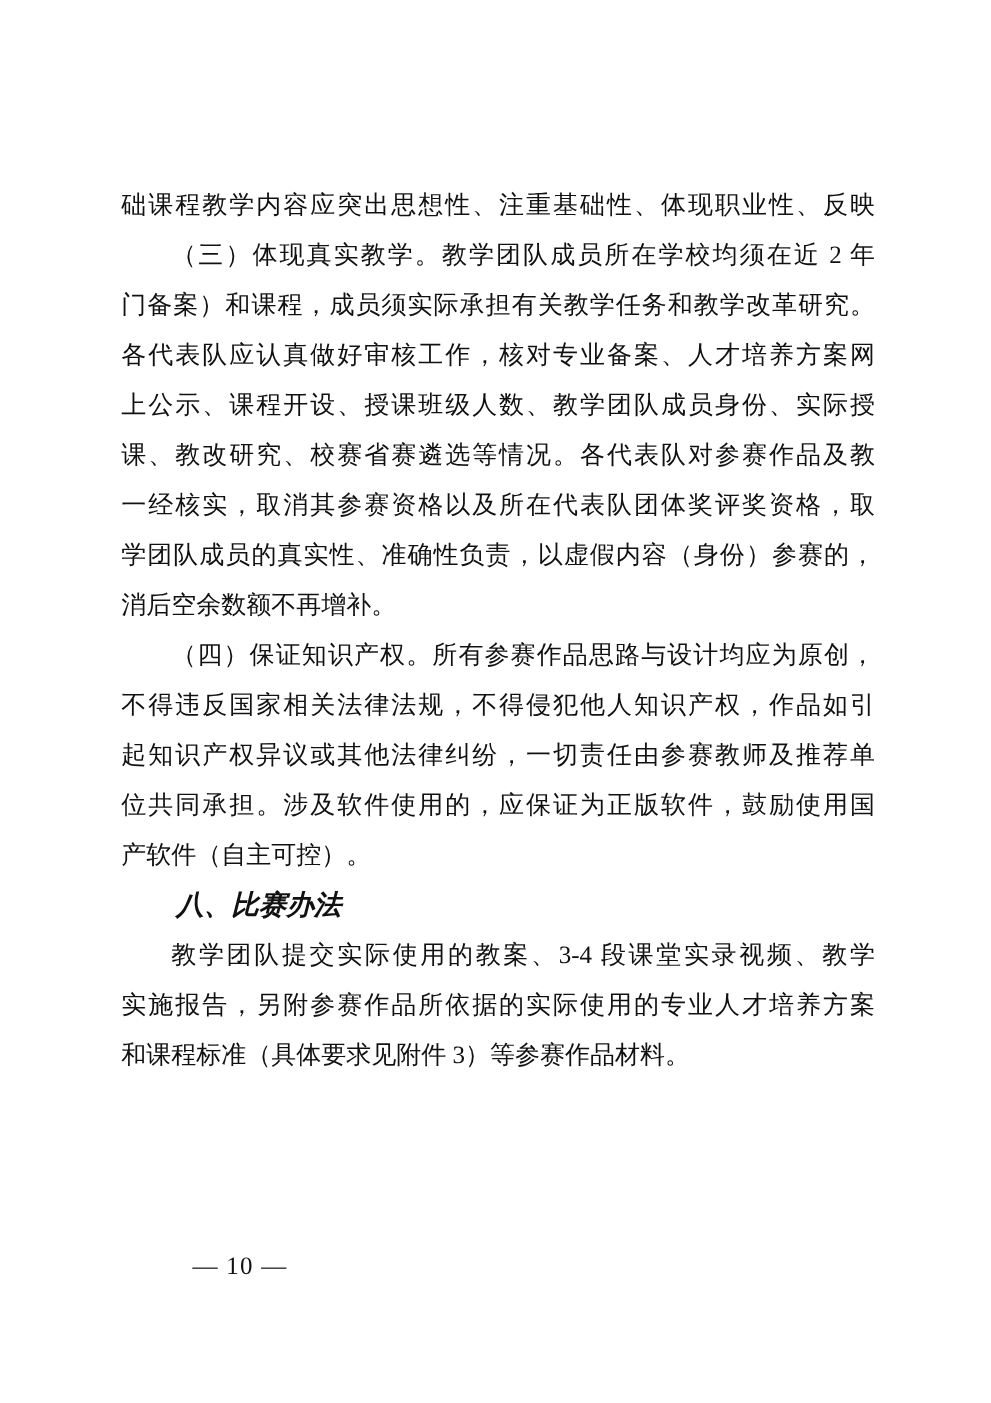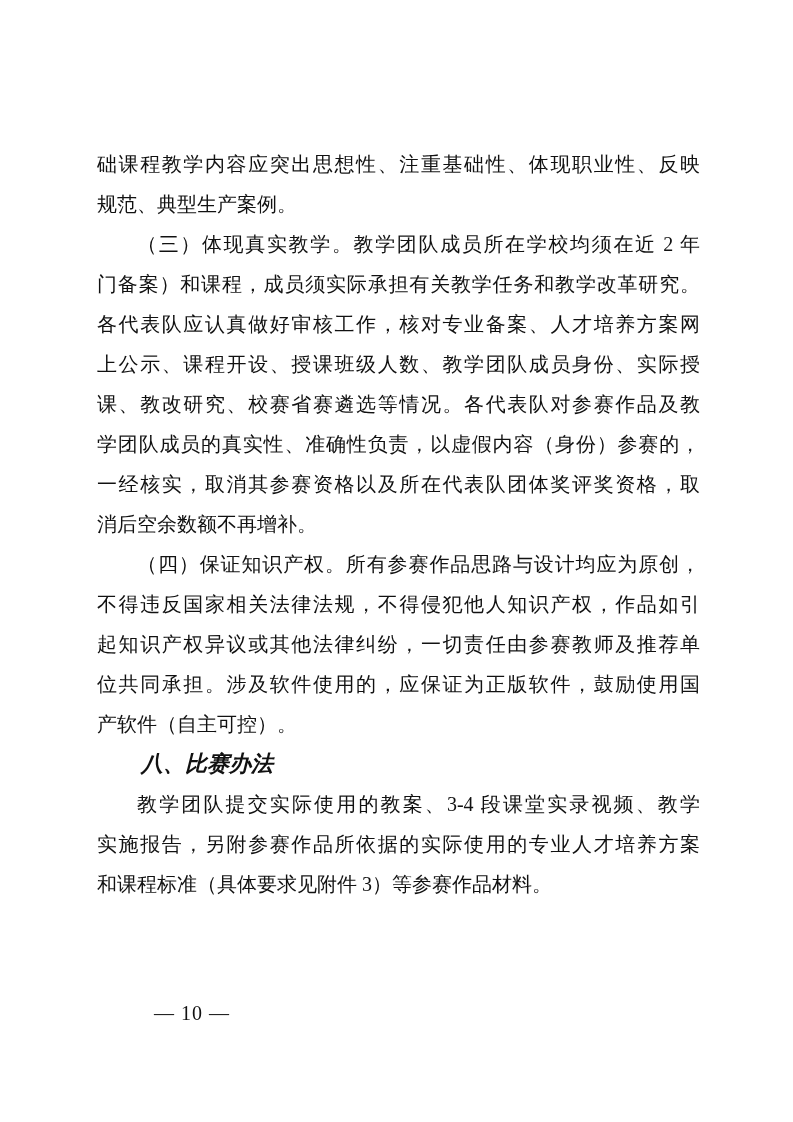--- a/index.html
+++ b/index.html
@@ -61,28 +61,27 @@
     letter-spacing: 1px;
     margin-left: 28px;
   }
 </style>
 </head>
 <body>
 
 <div class="page">
   <div class="content" id="blocks">
       <div class="line">础课程教学内容应突出思想性、注重基础性、体现职业性、反映</div>
-      <div class="line short">规范、典型生产案例。</div>
       <div class="line indent">（三）体现真实教学。教学团队成员所在学校均须在近 2 年</div>
       <div class="line">门备案）和课程，成员须实际承担有关教学任务和教学改革研究。</div>
       <div class="line">各代表队应认真做好审核工作，核对专业备案、人才培养方案网</div>
       <div class="line">上公示、课程开设、授课班级人数、教学团队成员身份、实际授</div>
       <div class="line">课、教改研究、校赛省赛遴选等情况。各代表队对参赛作品及教</div>
+      <div class="line">一经核实，取消其参赛资格以及所在代表队团体奖评奖资格，取</div>
       <div class="line">学团队成员的真实性、准确性负责，以虚假内容（身份）参赛的，</div>
-      <div class="line">一经核实，取消其参赛资格以及所在代表队团体奖评奖资格，取</div>
       <div class="line short">消后空余数额不再增补。</div>
       <div class="line indent">（四）保证知识产权。所有参赛作品思路与设计均应为原创，</div>
       <div class="line">不得违反国家相关法律法规，不得侵犯他人知识产权，作品如引</div>
       <div class="line">起知识产权异议或其他法律纠纷，一切责任由参赛教师及推荐单</div>
       <div class="line">位共同承担。涉及软件使用的，应保证为正版软件，鼓励使用国</div>
       <div class="line short">产软件（自主可控）。</div>
       <div class="line heading">八、比赛办法</div>
       <div class="line indent">教学团队提交实际使用的教案、3-4 段课堂实录视频、教学</div>
       <div class="line">实施报告，另附参赛作品所依据的实际使用的专业人才培养方案</div>
       <div class="line short">和课程标准（具体要求见附件 3）等参赛作品材料。</div>

